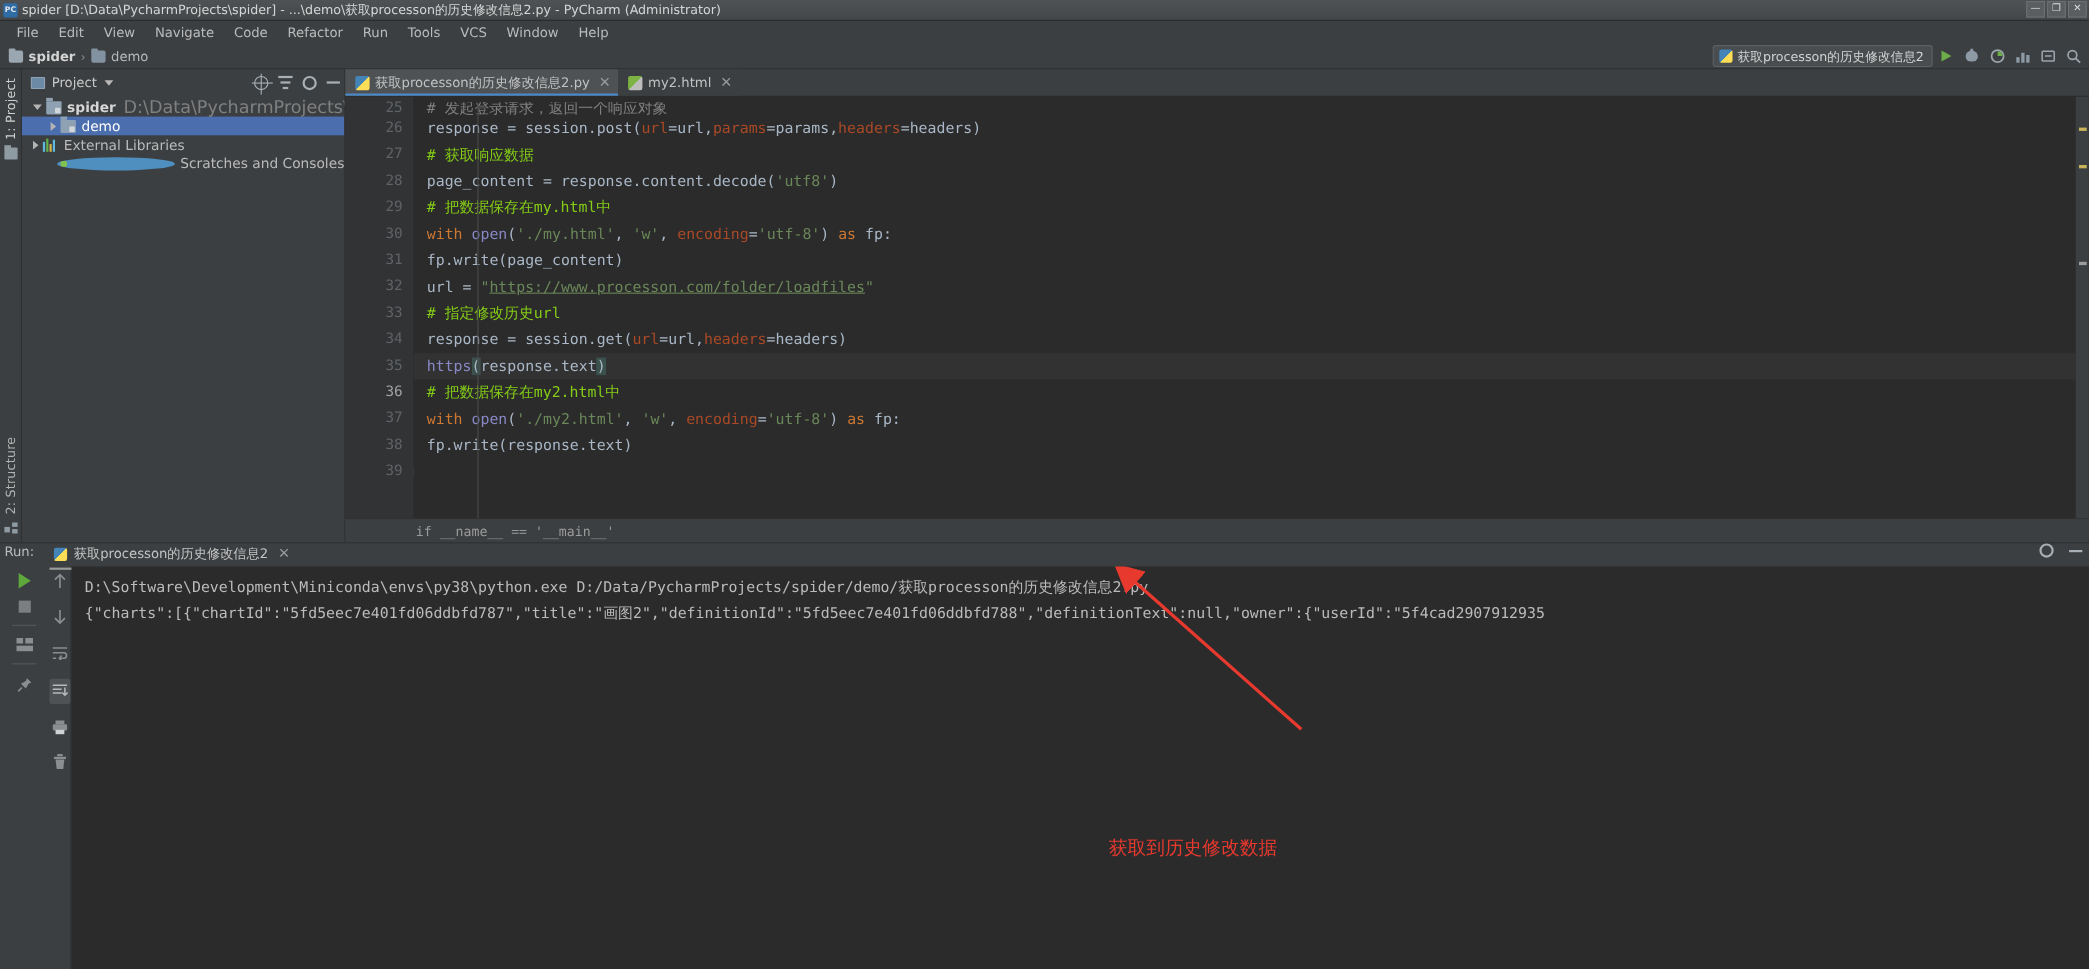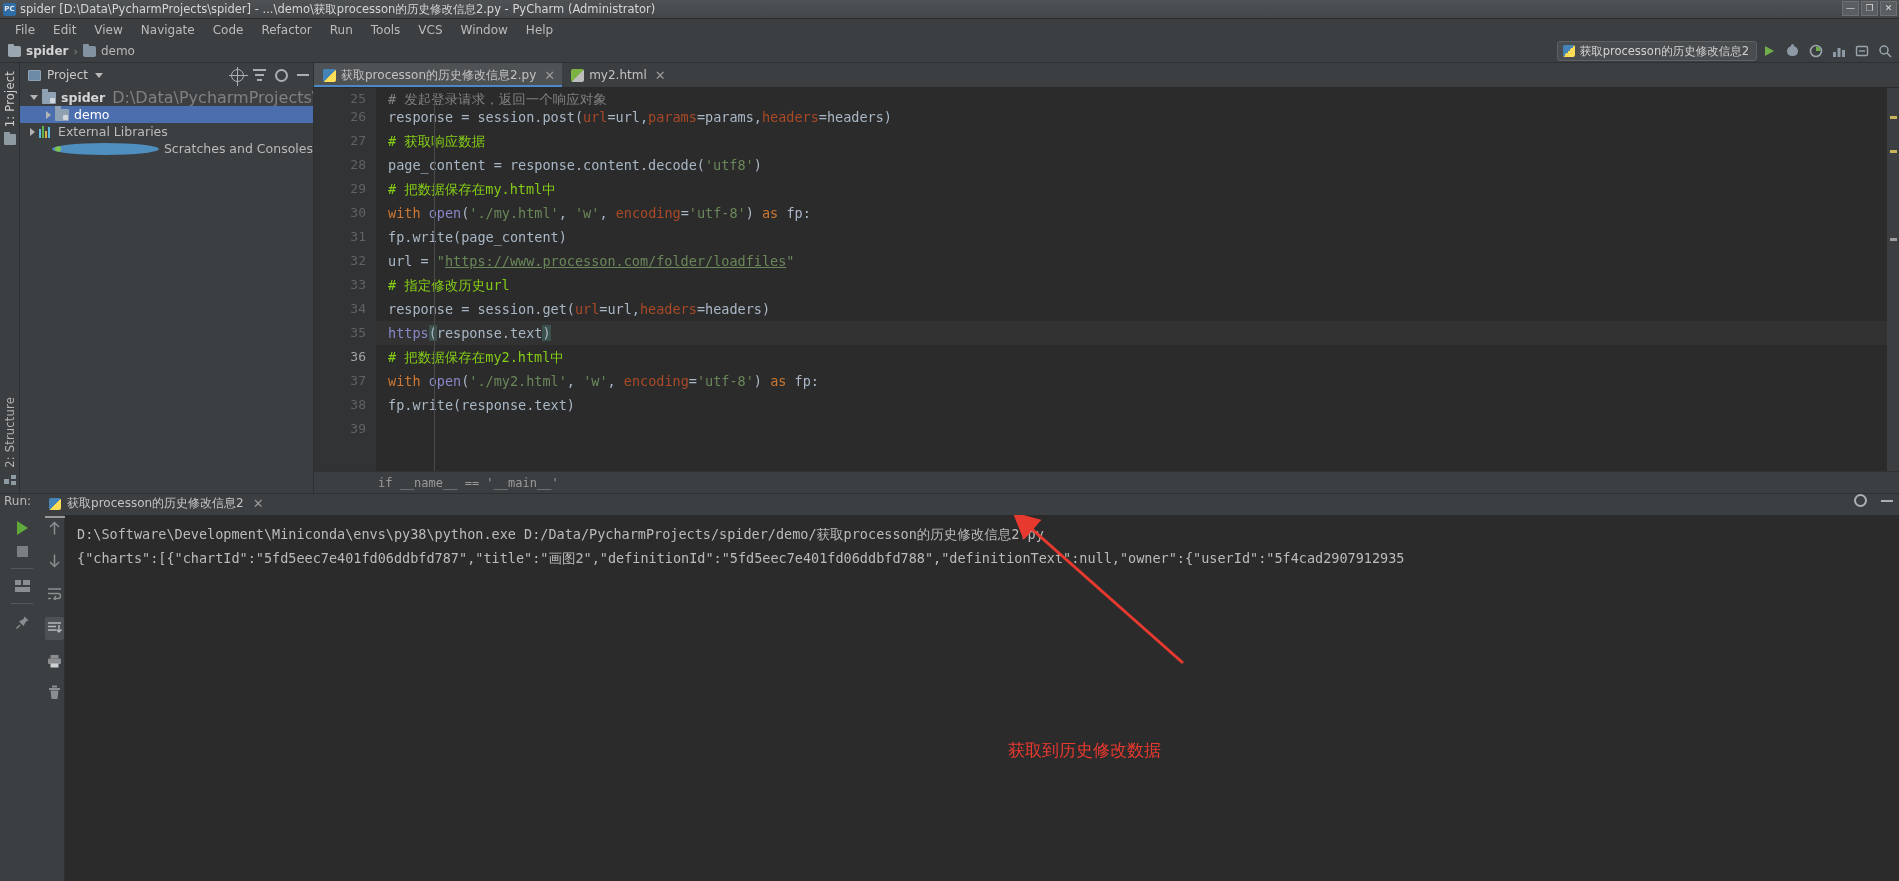--- a/index.html
+++ b/index.html
@@ -558,17 +558,17 @@
 
         <svg class="arrow-svg" style="left:0;top:0;width:1200px;height:300px;">
           <defs>
             <marker id="ah" markerWidth="9" markerHeight="9" refX="7" refY="4.5" orient="auto">
               <path d="M0,0 L9,4.5 L0,9 z" fill="#e8392f"></path>
             </marker>
           </defs>
           <line x1="1118" y1="148" x2="952" y2="1" stroke="#e8392f" stroke-width="3" marker-end="url(#ah)"></line>
         </svg>
 
-        <div class="annotation" style="left:943px; top:224px;">获取到历史修改数据</div>
+        <div class="annotation" style="left:943px; top:244px;">获取到历史修改数据</div>
       </div>
     </div>
   </div>
 </div>
 
 </body></html>

